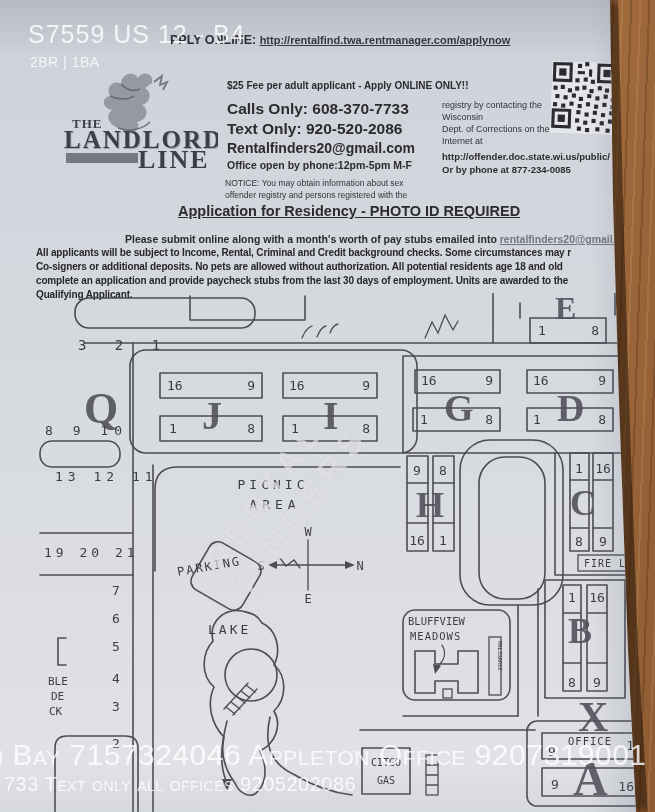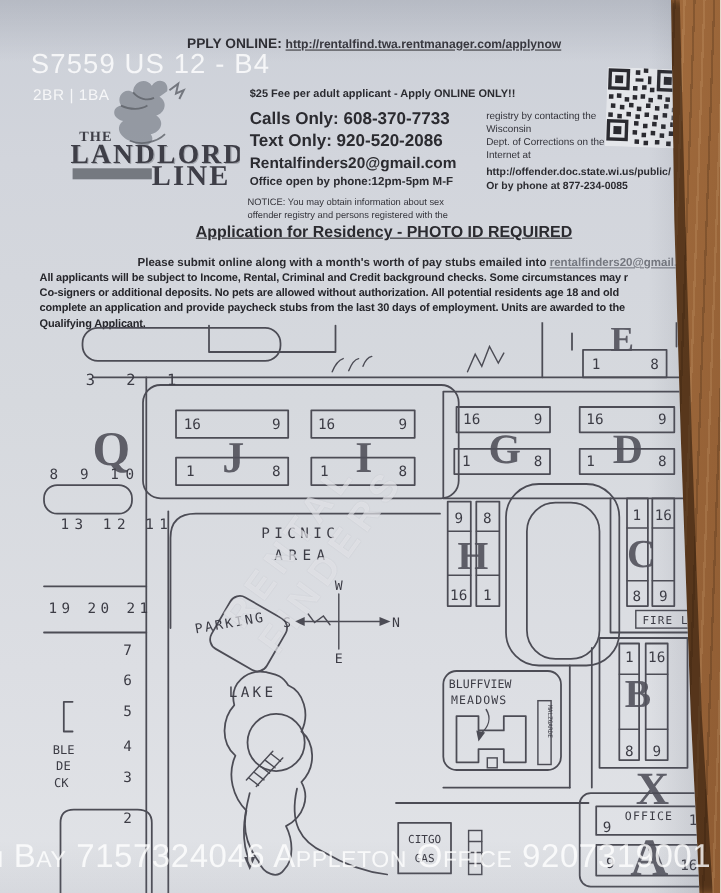--- a/index.html
+++ b/index.html
@@ -13,21 +13,21 @@
   .paper{position:absolute;inset:0;
     background:linear-gradient(180deg,#ccd0d8 0%,#d2d5dc 18%,#d6d9de 45%,#dcdee3 75%,#e1e3e7 100%);
     clip-path:polygon(0 0,610px 0,613px 200px,619px 400px,628px 650px,636px 812px,0 812px);}
   .shade{position:absolute;inset:0;pointer-events:none;
     background:
       linear-gradient(180deg,rgba(95,100,115,.20),rgba(95,100,115,0) 7%),
       linear-gradient(90deg,rgba(90,95,110,0) 90%,rgba(90,95,110,.22) 99%),
       linear-gradient(0deg,rgba(120,125,140,.10),rgba(120,125,140,0) 6%);}
   .abs{position:absolute;white-space:nowrap;}
   .ink{color:#2b2b30;}
-  .overlay-text{color:rgba(255,255,255,.80);font-variant:small-caps;letter-spacing:.5px;margin-top:24px;}
+  .overlay-text{color:rgba(255,255,255,.80);font-variant:small-caps;letter-spacing:.5px;}
   .u{text-decoration:underline;}
   .serif{font-family:"Liberation Serif",serif;}
   svg text{fill:#3e3e47;}
   .rd{fill:none;stroke:#4c4c55;stroke-width:1.6;stroke-linecap:round;stroke-linejoin:round;}
   .rd2{fill:none;stroke:#4c4c55;stroke-width:1.3;stroke-linecap:round;}
   .num{font-family:"DejaVu Sans Mono",monospace;font-size:13px;fill:#3c3c45;}
   .lbl{font-family:"DejaVu Sans Mono",monospace;fill:#3c3c45;}
   .bl{font-family:"Liberation Serif",serif;font-weight:700;fill:#51515b;opacity:.9;}
   .wm{position:absolute;left:325px;top:445px;transform:translate(-50%,-50%) rotate(-54deg);
       font-size:34px;font-weight:700;letter-spacing:7px;color:rgba(250,250,253,.55);
@@ -312,13 +312,14 @@
     </svg>
 
     <div class="wm">RENTAL FINDERS</div>
 
     <div class="shade"></div>
   </div>
 
   <div class="abs overlay-text" style="left:28px;top:20px;font-size:25px;letter-spacing:1px;">S7559 US 12 - B4</div>
   <div class="abs overlay-text" style="left:30px;top:54px;font-size:14px;">2BR | 1BA</div>
   <div class="abs overlay-text" style="left:-12px;top:738px;font-size:30px;">n Bay 7157324046 Appleton Office 9207319001</div>
+  <div class="abs overlay-text" style="left:4px;top:773px;font-size:20px;">733 Text only all offices 9205202086</div>
 </div>
 
 </body></html>

